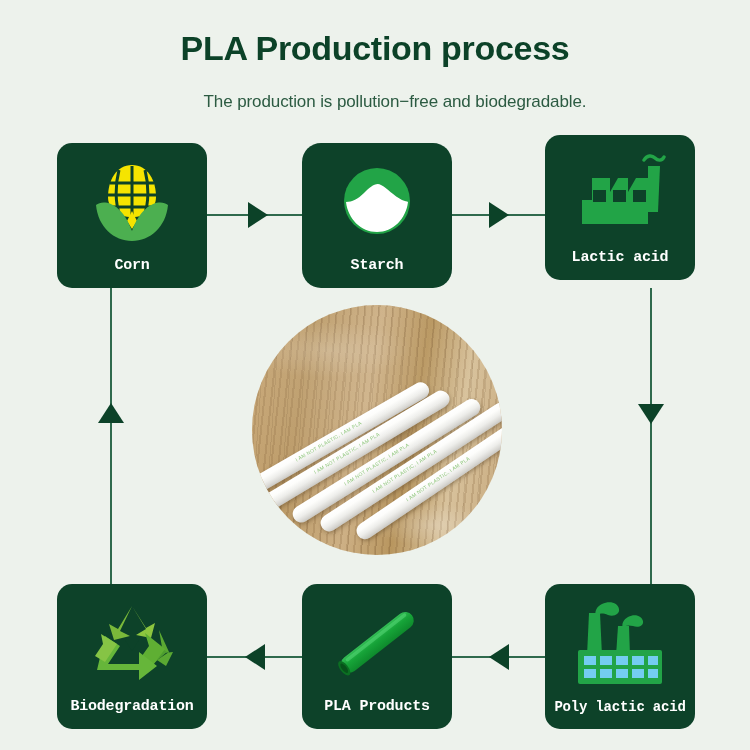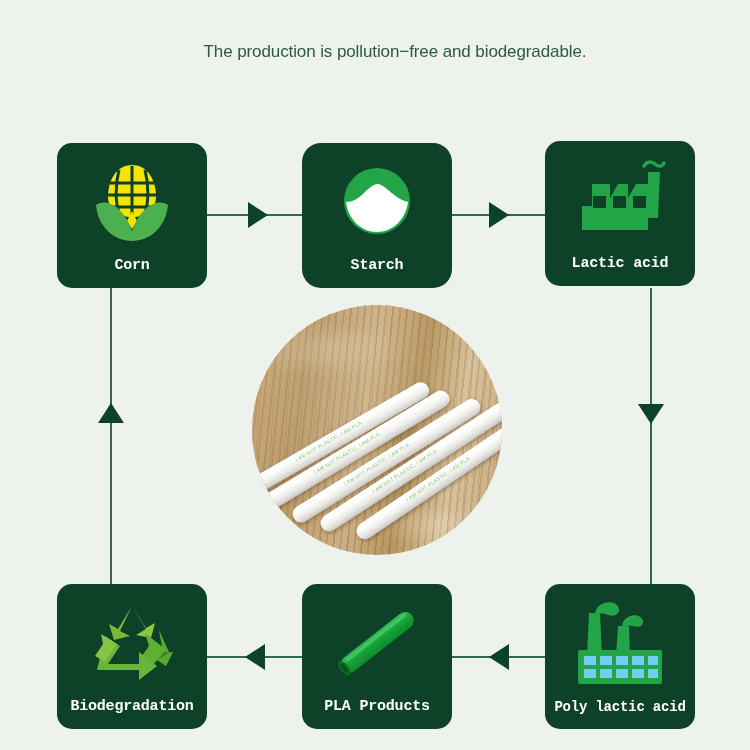--- a/index.html
+++ b/index.html
@@ -29,21 +29,21 @@
     font-size: 34px;
     font-weight: bold;
     color: #0c4228;
     letter-spacing: -0.3px;
     line-height: 1.2;
   }
 
   #page-subtitle {
     font-size: 17px;
     color: #2c5b42;
-    margin-top: 14px;
+    margin-top: 23px;
     letter-spacing: -0.1px;
     padding-left: 40px;
   }
 
   
   .conn-line {
     position: absolute;
     background: #2f6a4d;
   }
   .conn-line.h { height: 1.6px; }
@@ -101,21 +101,21 @@
     font-size: 15px;
     font-weight: bold;
     letter-spacing: -0.2px;
     font-family: Liberation Mono, monospace;
   }
   .card-label.small { font-size: 14px; }
 
   
   #card-corn      { left: 57px;  top: 143px; }
   #card-starch    { left: 302px; top: 143px; border-radius: 19px; }
-  #card-lactic    { left: 545px; top: 141px; }
+  #card-lactic    { left: 545px; top: 135px; }
   #card-biodeg    { left: 57px;  top: 584px; }
   #card-products  { left: 302px; top: 584px; }
   #card-poly      { left: 545px; top: 584px; }
 
   
   #center-photo {
     position: absolute;
     left: 252px;
     top: 305px;
     width: 250px;
@@ -169,20 +169,21 @@
     position: absolute; inset: 0;
     border-radius: 50%;
     background: radial-gradient(circle at 35% 25%, rgba(255,255,255,0.10), transparent 60%);
     pointer-events: none;
   }
 </style>
 </head>
 <body>
 
 <div id="header">
+  <div id="page-title">PLA Production process</div>
   <div id="page-subtitle">The production is pollution−free and biodegradable.</div>
 </div>
 
 <div class="conn-line h" style="left:205px; top:214px; width:97px;"></div>
 <div class="arrow right" style="left:248px; top:202px;"></div>
 
 <div class="conn-line h" style="left:452px; top:214px; width:93px;"></div>
 <div class="arrow right" style="left:489px; top:202px;"></div>
 
 <div class="conn-line v" style="left:650px; top:288px; height:296px;"></div>

